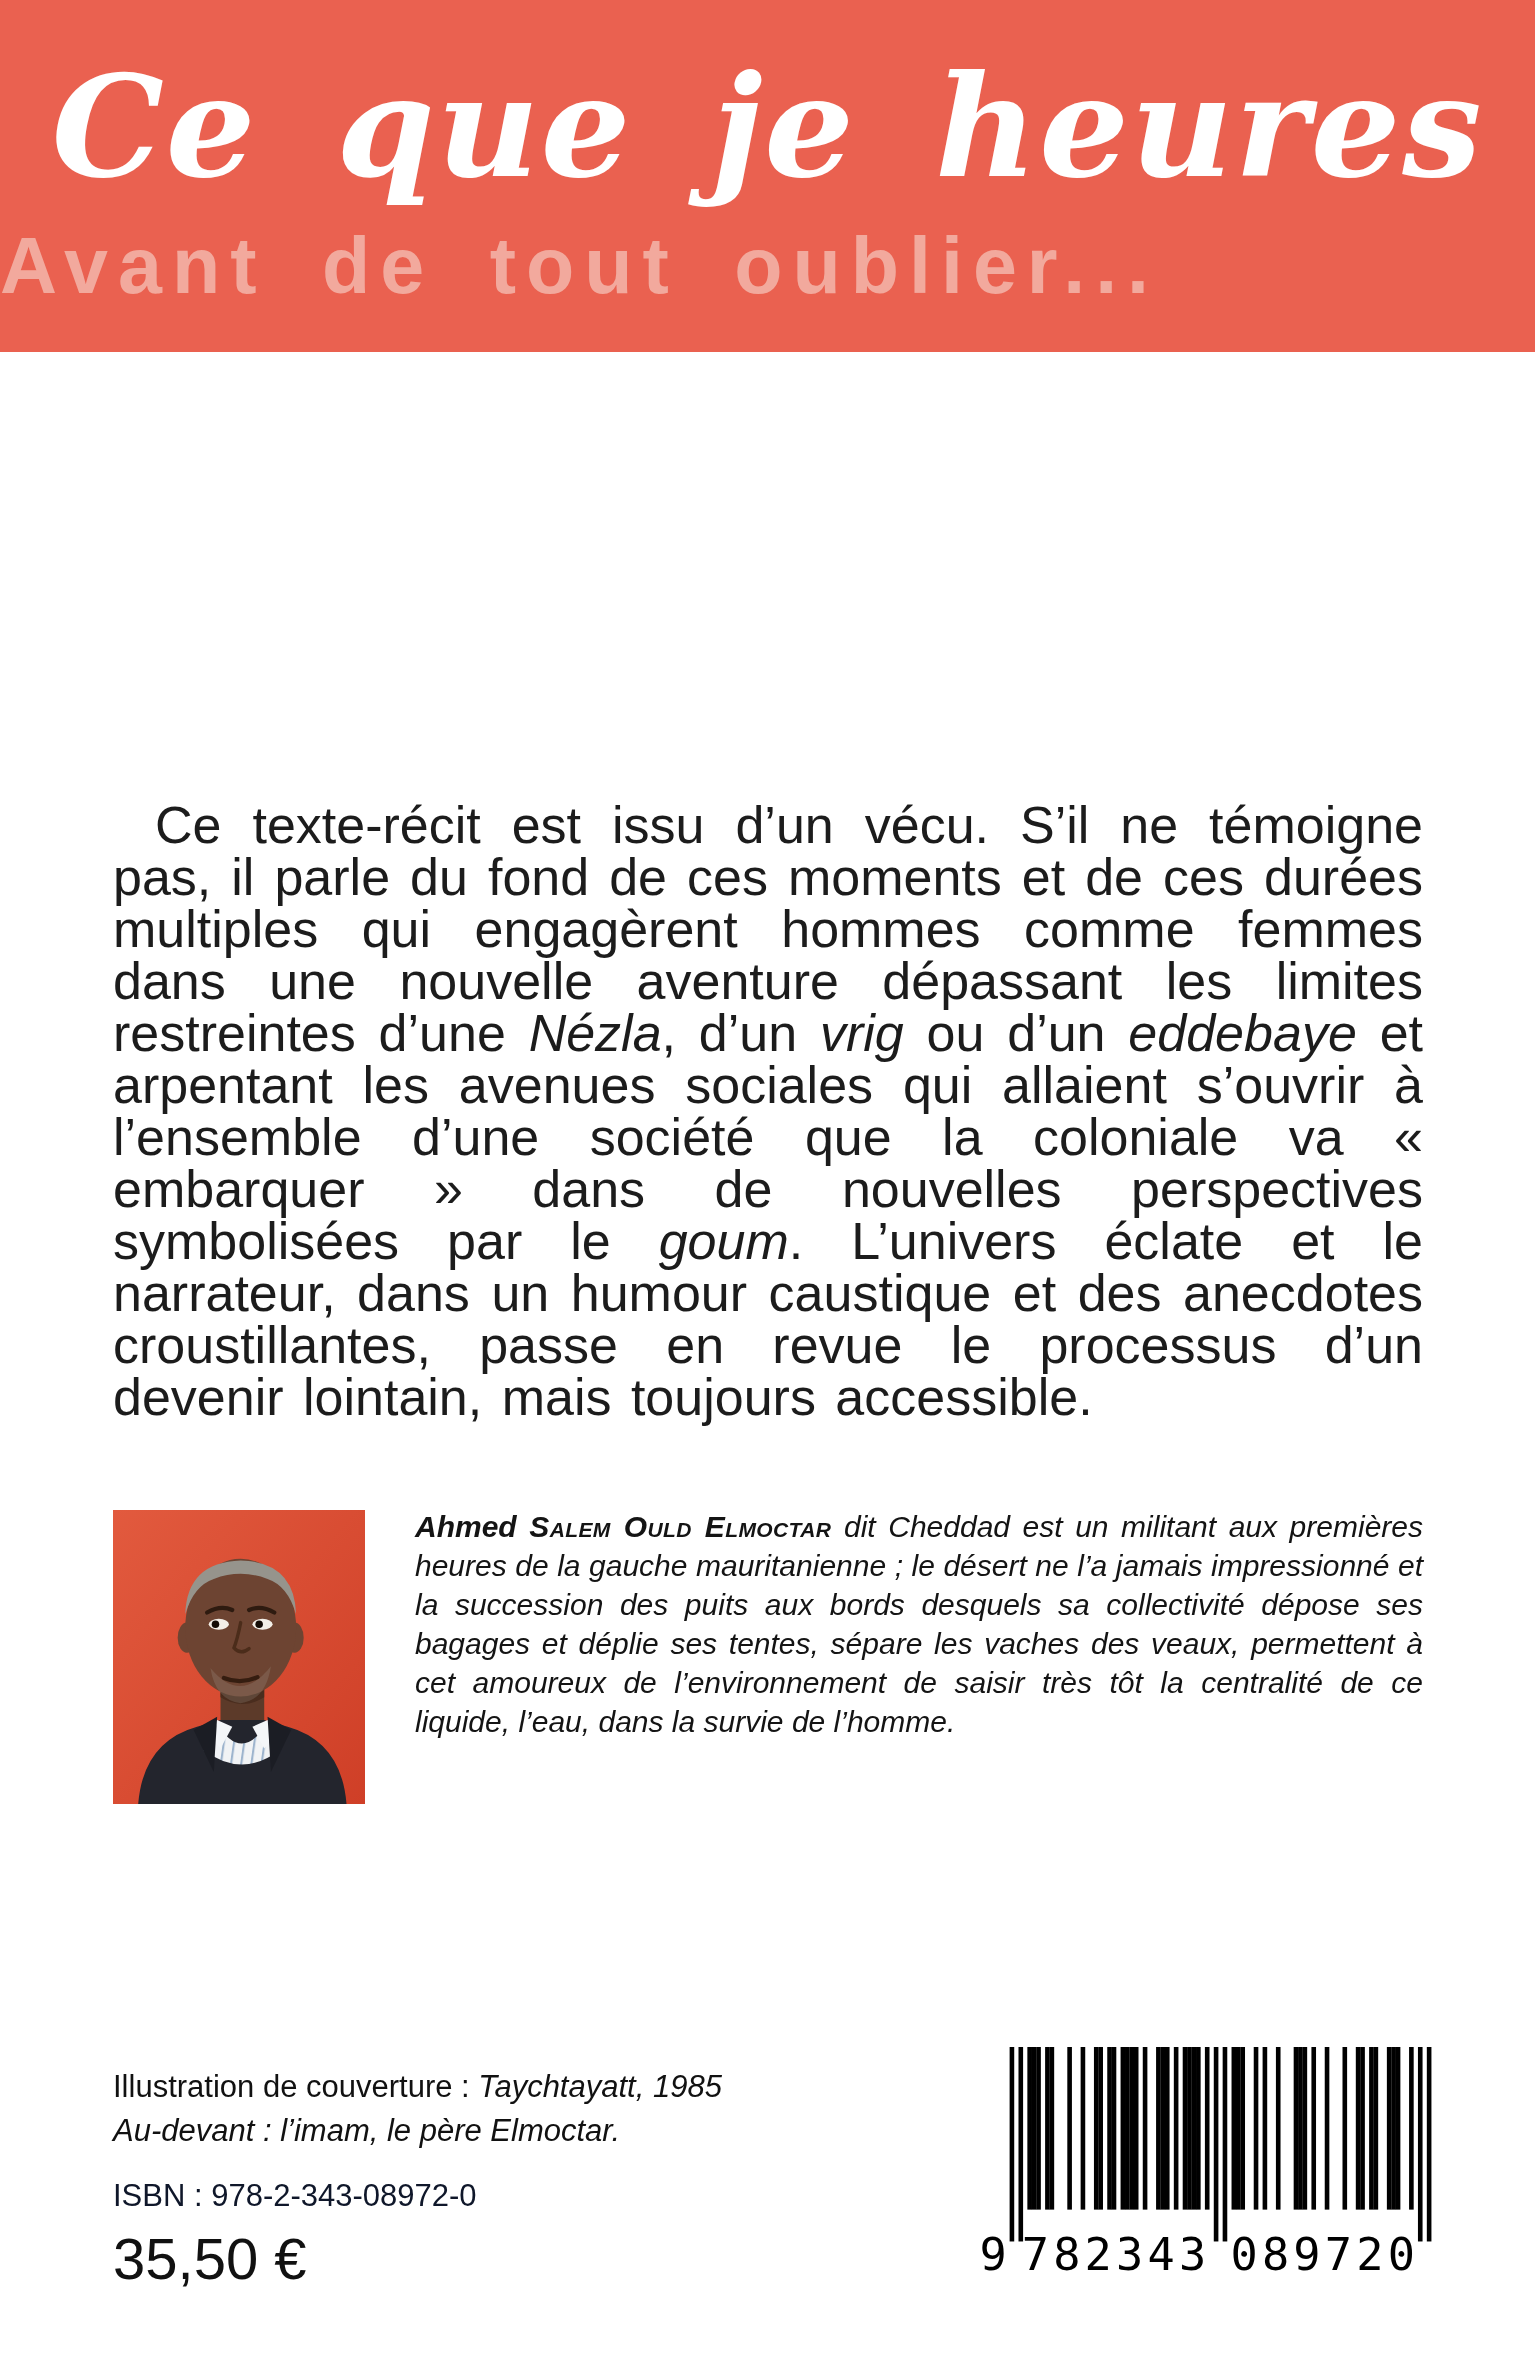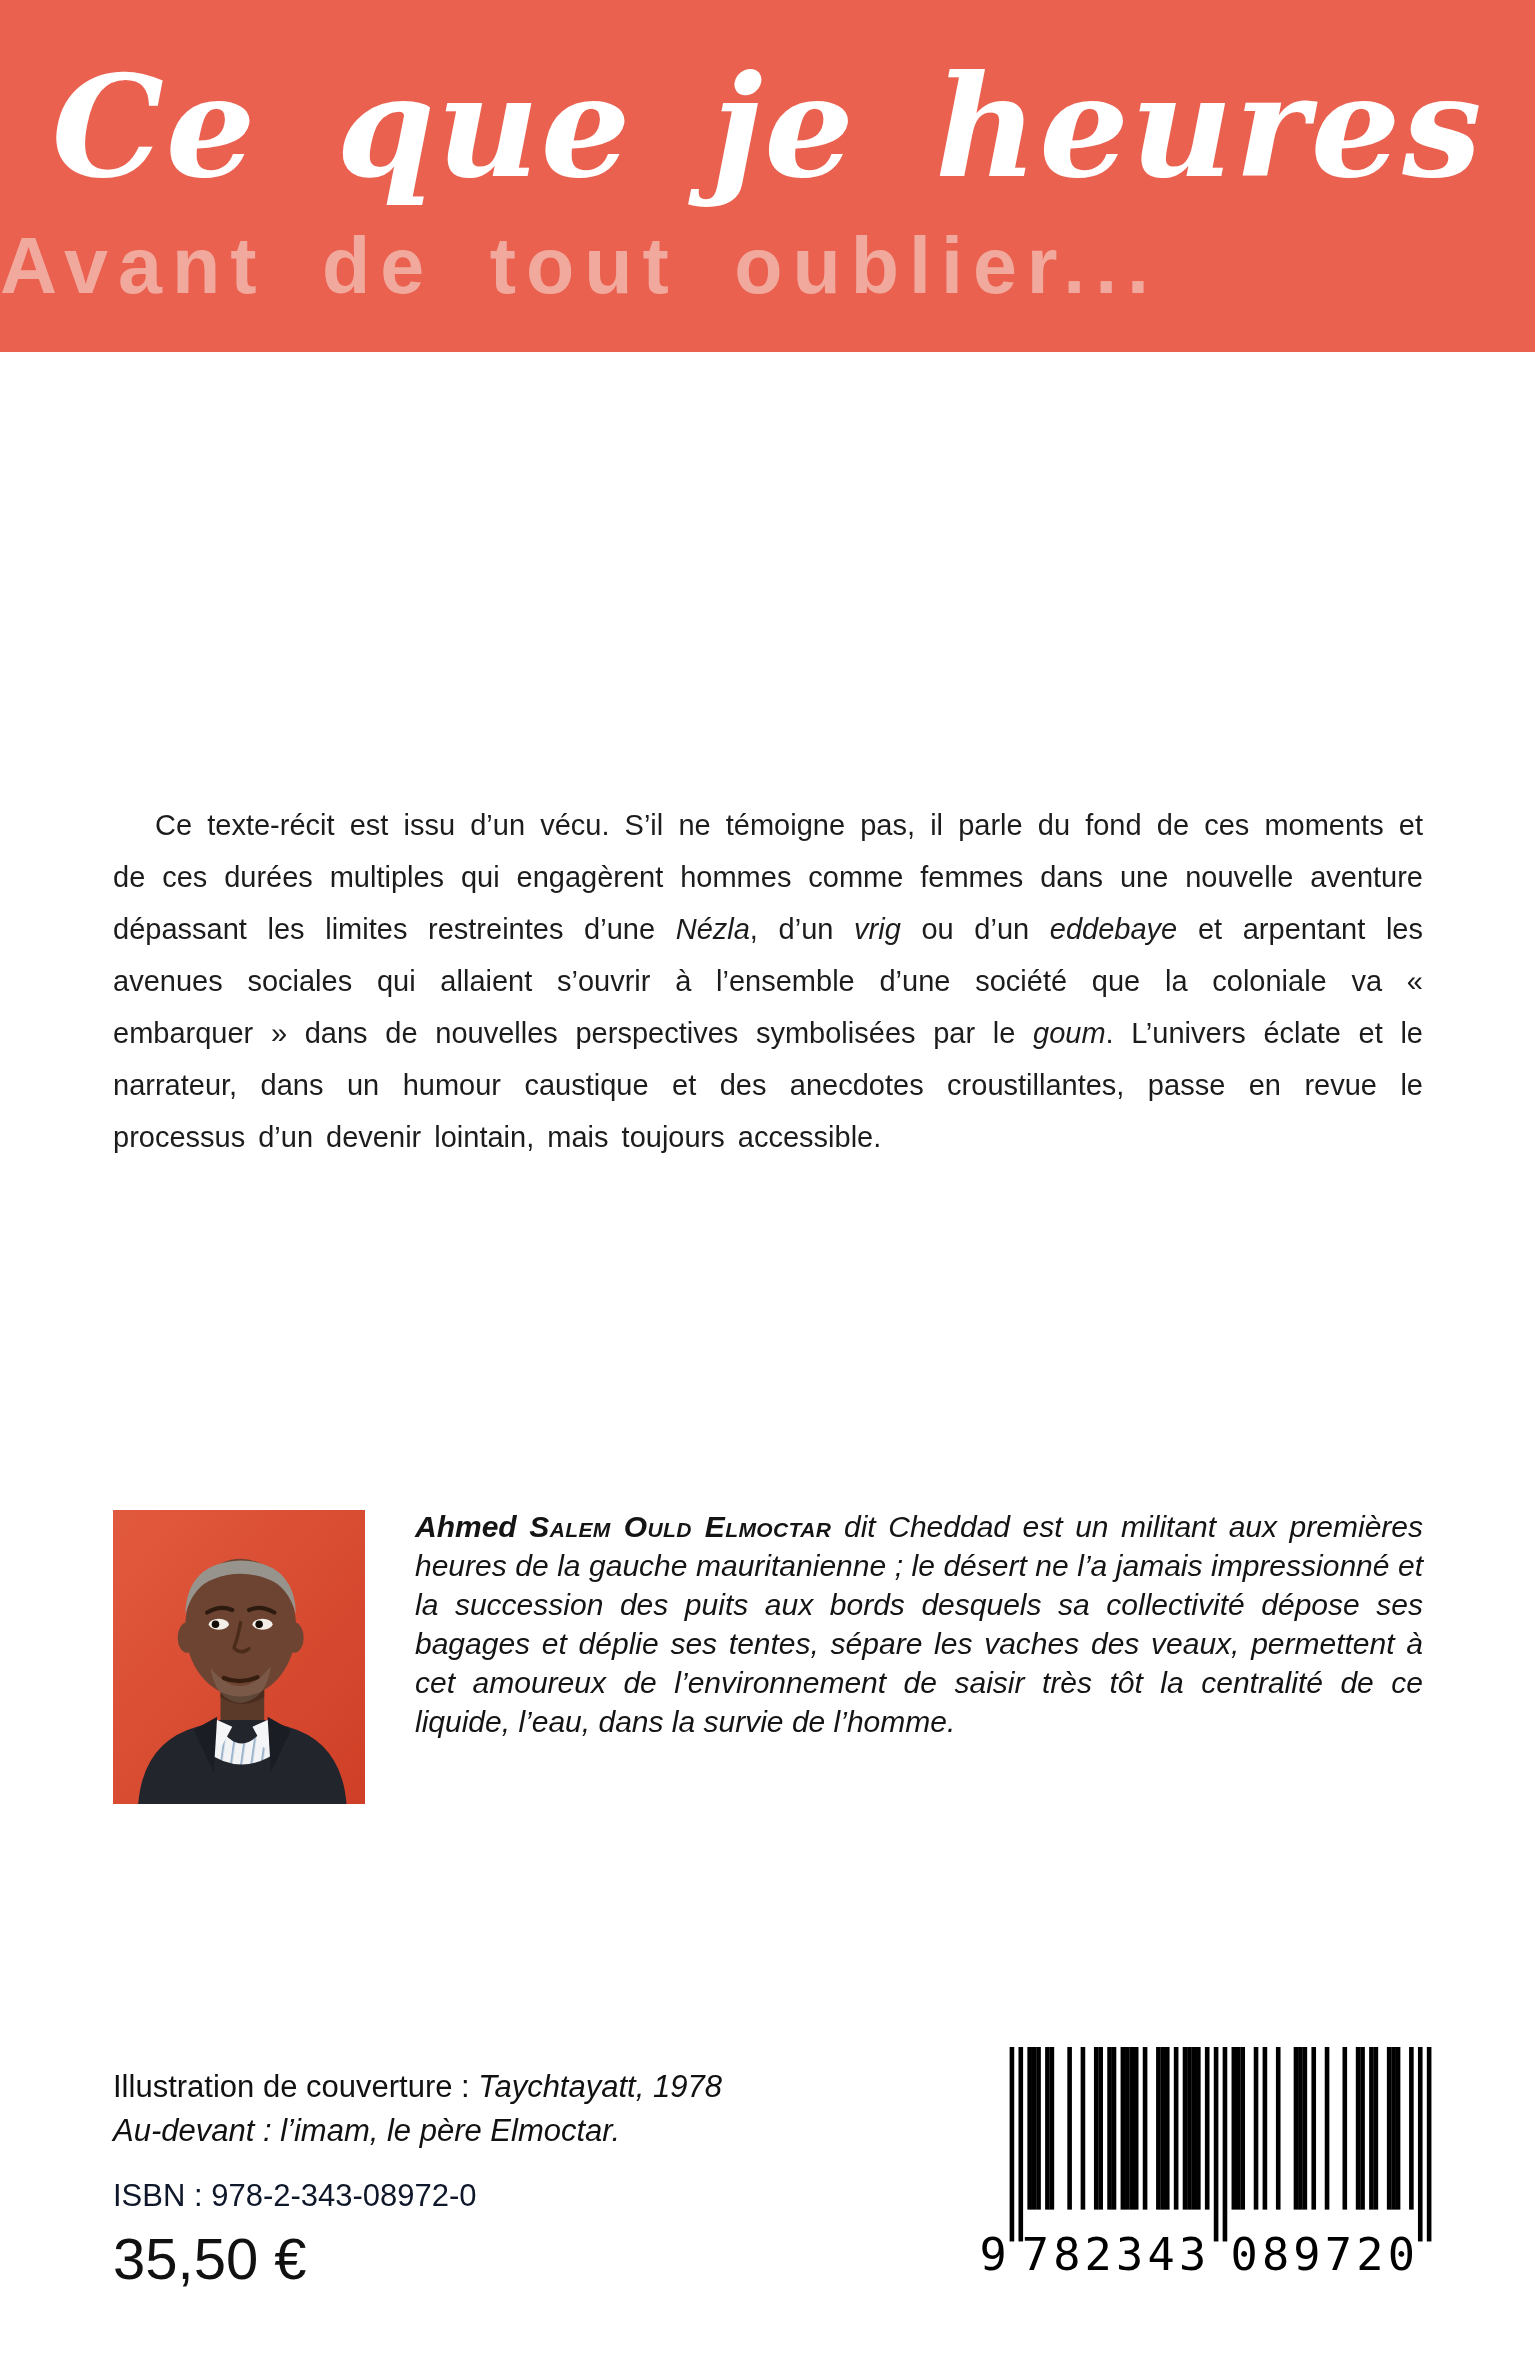--- a/index.html
+++ b/index.html
@@ -31,21 +31,21 @@
     position:absolute; top:220px; left:0; width:100%;
     text-align:left;
     font-size:79px; font-weight:700;
     color:var(--subtitle-text,#f2a99d);
     letter-spacing:10px; word-spacing:23.5px;
   }
 
   
   .synopsis {
     position:absolute; left:113px; top:799px; width:1310px;
-    font-size:29px; line-height:52px;
+    font-size:52px; line-height:52px;
     text-align:justify; text-indent:42px;
     word-spacing:5px;
     color:var(--body-text,#1c1c1c);
   }
   .seg-i { font-style:italic; }
   .seg-b { font-weight:700; }
   .seg-sc { font-variant:small-caps; letter-spacing:0.4px; }
 
   
   .author { position:absolute; left:113px; top:1507px; width:1310px; min-height:295px; }
@@ -141,21 +141,21 @@
         <path d="M132,200 q20,8 40,-1" stroke="#351d10" stroke-width="5" fill="none" stroke-linecap="round"></path>
 
         <path d="M116,188 q36,44 72,-2 q-6,40 -36,44 q-30,-4 -36,-42 z" fill="rgba(190,188,180,0.18)"></path>
       </svg>
     </div>
     <p class="bio"><span class="seg-b">Ahmed </span><span class="seg-b seg-sc">Salem Ould Elmoctar</span><span> dit Cheddad est un militant aux premières heures de la gauche mauritanienne ; le désert ne l’a jamais impressionné et la succession des puits aux bords desquels sa collectivité dépose ses bagages et déplie ses tentes, sépare les vaches des veaux, permettent à cet amoureux de l’environnement de saisir très tôt la centralité de ce liquide, l’eau, dans la survie de l’homme.</span></p>
   </section>
 
   <footer>
     <div class="credits">
-      <p><span>Illustration de couverture : </span><span class="seg-i">Taychtayatt, 1978</span></p>
+      <p><span>Illustration de couverture : </span><span class="seg-i">Taychtayatt, 1985</span></p>
       <p class="credit-italic">Au-devant : l’imam, le père Elmoctar.</p>
     </div>
     <p class="isbn">ISBN : 978-2-343-08972-0</p>
     <p class="price">35,50 €</p>
 
     <div class="barcode">
       <svg viewBox="0 0 545 272">
         <g id="barcode-bars">
             <rect x="40.00" y="0" width="5.50" height="232" fill="#000"></rect>
             <rect x="50.59" y="0" width="5.50" height="232" fill="#000"></rect>

